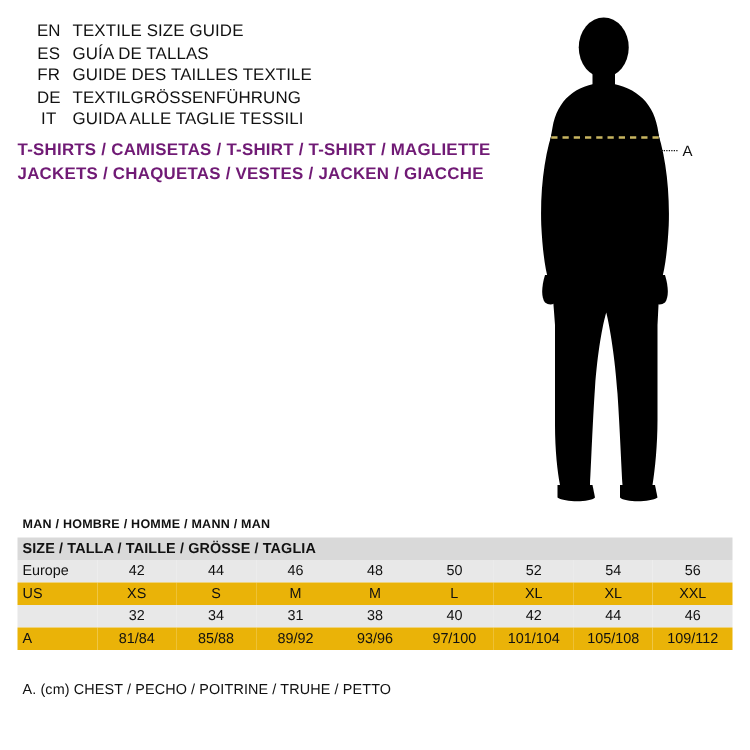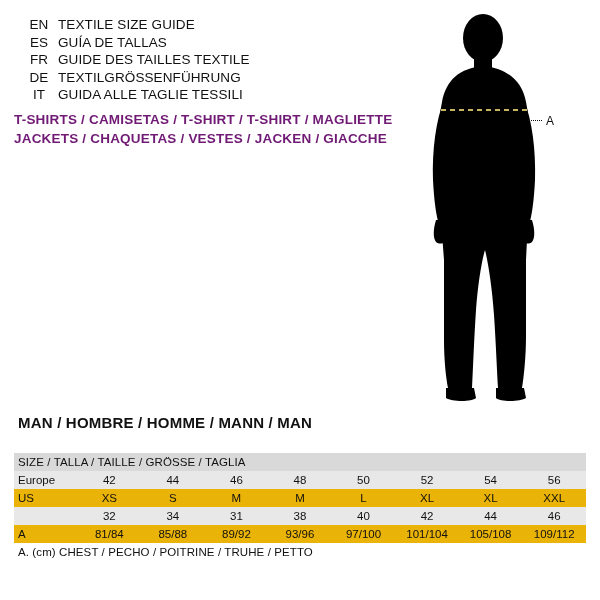--- a/index.html
+++ b/index.html
@@ -92,25 +92,25 @@
   }
 
   
   .table-section {
     position: absolute;
     top: 414px;
     left: 14px;
     width: 572px;
   }
   .man-title {
-    font-size: 15px;
+    font-size: 10px;
     font-weight: bold;
     letter-spacing: 0.2px;
     color: #111;
-    margin-bottom: 22px;
+    margin-bottom: 5px;
     padding-left: 4px;
   }
   table.size-table {
     border-collapse: collapse;
     width: 572px;
     font-size: 11.5px;
     color: #111;
     table-layout: fixed;
   }
   table.size-table td {
@@ -124,20 +124,21 @@
   }
   table.size-table td.val {
     text-align: center;
   }
   tr.header-row {
     background: #d9d9d9;
   }
   tr.header-row td {
     font-size: 11.5px;
     letter-spacing: 0.1px;
+    font-weight: bold;
   }
   tr.shade {
     background: #e8e8e8;
   }
   tr.plain {
     background: #eab308;
   }
   .footnote {
     position: absolute;
     top: 546px;

